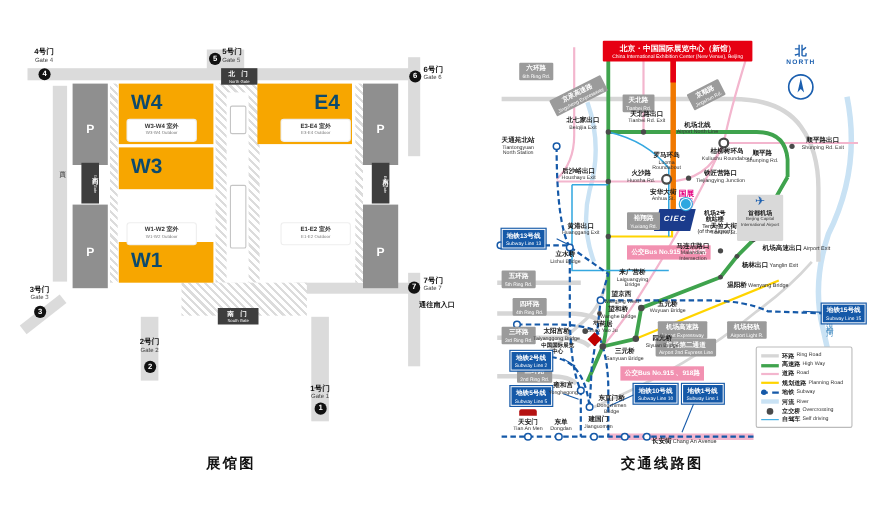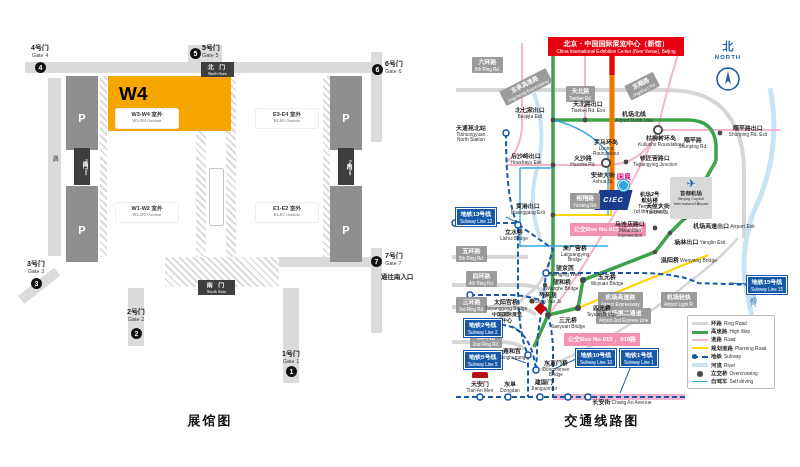--- a/index.html
+++ b/index.html
@@ -10,21 +10,21 @@
   }
   html,body{margin:0;padding:0;background:#fff;}
   body{font-family:"Liberation Sans","DejaVu Sans",sans-serif;}
   .stage{position:relative;width:800px;height:467px;background:#fff;overflow:hidden;}
   .abs{position:absolute;}
   
   .road{position:absolute;background:var(--c-road);}
   .hatch{position:absolute;background:repeating-linear-gradient(45deg,#DCDCDC 0,#DCDCDC 2px,#fff 2px,#fff 5px);}
   .park{position:absolute;background:var(--c-park);}
   .park .p{position:absolute;left:0;right:0;bottom:26px;text-align:center;color:#fff;font-size:11px;font-weight:bold;}
-  .hall{position:absolute;background:var(--c-hall);color:#000000;font-weight:bold;font-size:19px;padding-left:37px;}
+  .hall{position:absolute;background:var(--c-hall);color:#0c4a6e;font-weight:bold;font-size:19px;}
   .hall .hl{position:absolute;top:7px;left:11px;}
   .hall.e .hl{left:auto;right:11px;}
   .pill{position:absolute;background:#fff;border-radius:2px;text-align:center;padding-top:2px;box-shadow:0 0 0 1px #eee;}
   .pill .zh{display:block;font-size:5.5px;font-weight:bold;color:#333;}
   .pill .en{display:block;font-size:4px;color:#777;}
   .darkbox{position:absolute;background:var(--c-dark);color:#fff;text-align:center;}
   .darkbox .zh{display:block;font-size:6px;font-weight:bold;letter-spacing:2px;margin-top:1px;}
   .darkbox .en{display:block;font-size:3.8px;}
   .vgate{position:absolute;background:var(--c-dark);color:#fff;writing-mode:vertical-rl;text-align:center;font-size:5.5px;font-weight:bold;letter-spacing:1px;}
   .vgate .en{font-size:3.5px;font-weight:normal;letter-spacing:0;}
@@ -131,20 +131,29 @@
     <div class="park" style="left:330px;top:186px;width:32px;height:76px;">
         <span class="p">P</span>
       </div>
 
     <div class="vgate" style="left:74px;top:148px;width:16px;height:37px;"><span>西门</span><span class="en">West Gate</span></div>
     <div class="vgate" style="left:338px;top:148px;width:16px;height:37px;"><span>东门</span><span class="en">East Gate</span></div>
 
     <div class="hall" style="left:108px;top:76px;width:86px;height:55px;">
         <span class="hl">W4</span>
       </div>
+    <div class="hall" style="left:108px;top:134px;width:86px;height:38px;">
+        <span class="hl">W3</span>
+      </div>
+    <div class="hall" style="left:108px;top:220px;width:86px;height:37px;">
+        <span class="hl">W1</span>
+      </div>
+    <div class="hall e" style="left:234px;top:76px;width:86px;height:55px;">
+        <span class="hl">E4</span>
+      </div>
 
     <div class="pill" style="left:116px;top:109px;width:62px;height:17px;">
         <span class="zh">W3-W4 室外</span>
         <span class="en">W3-W4 Outdoor</span>
       </div>
     <div class="pill" style="left:256px;top:109px;width:62px;height:17px;">
         <span class="zh">E3-E4 室外</span>
         <span class="en">E3-E4 Outdoor</span>
       </div>
     <div class="pill" style="left:116px;top:203px;width:62px;height:17px;">

